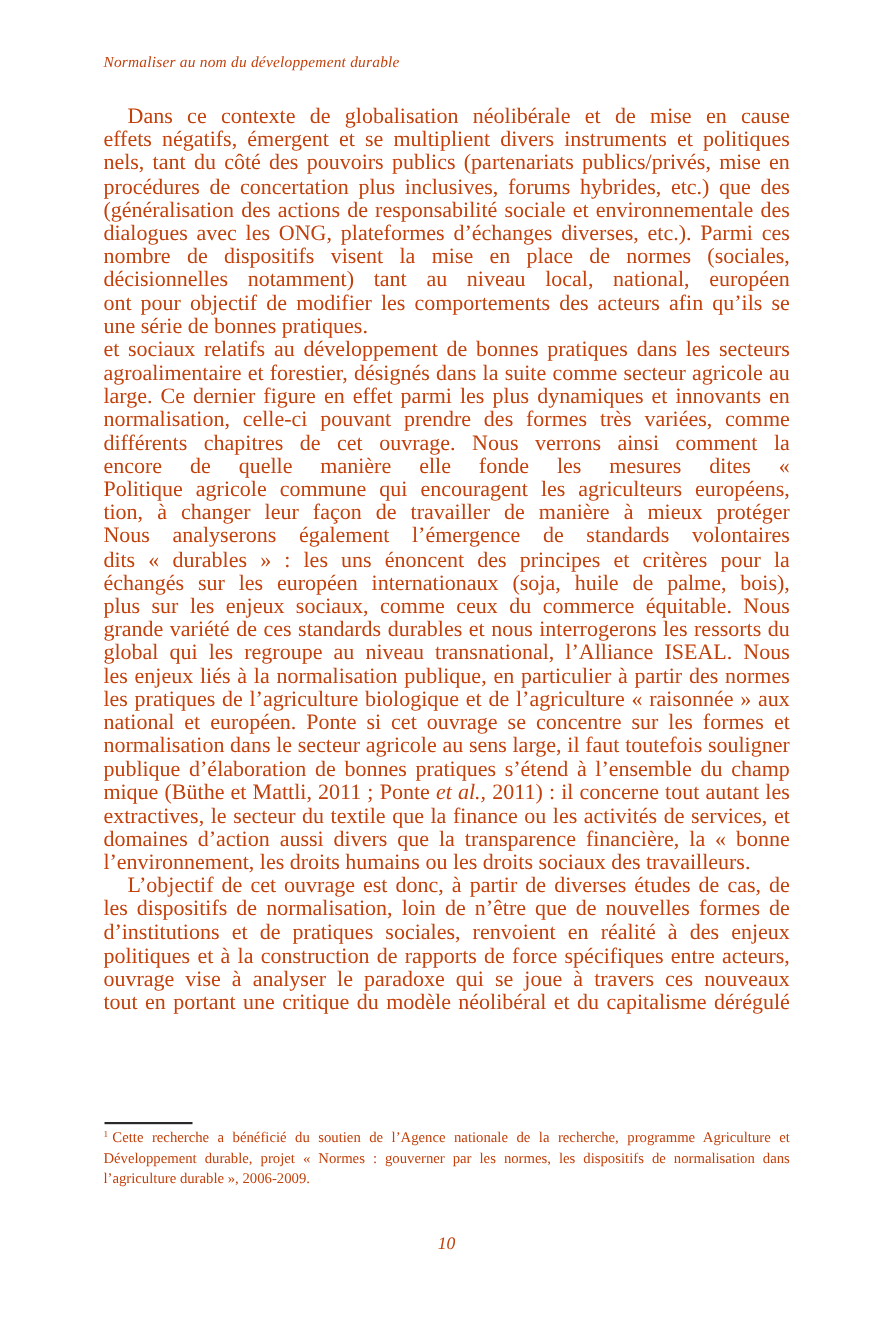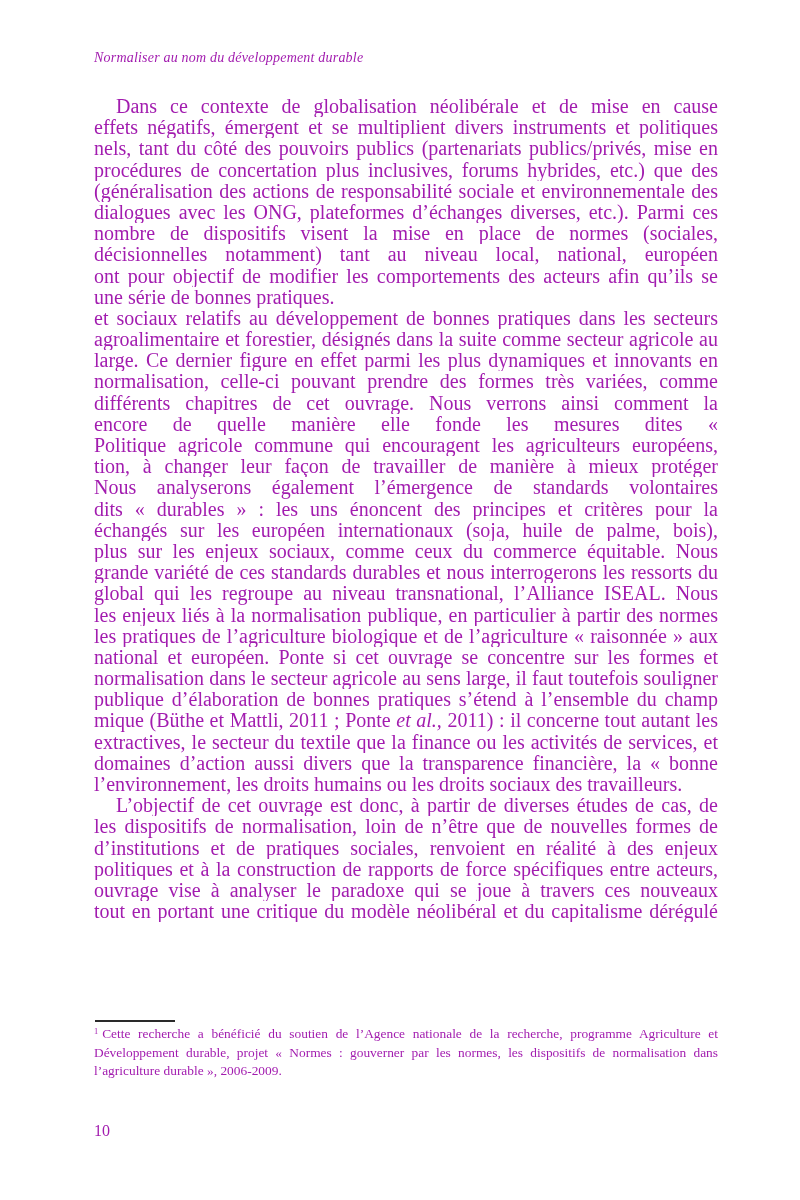--- a/index.html
+++ b/index.html
@@ -5,21 +5,21 @@
   html, body {
     margin: 0;
     padding: 0;
     background: #e8e8e8;
   }
   .page {
     position: relative;
     width: 800px;
     height: 1200px;
     background: #ffffff;
-    color: #a21caf;
+    color: #c2410c;
     font-family: "Liberation Serif", "DejaVu Serif", serif;
     overflow: hidden;
   }
   .running-header {
     position: absolute;
     left: 94px;
     top: 50px;
     width: 624px;
     font-size: 14px;
     font-style: italic;
@@ -72,21 +72,23 @@
     font-size: 13.4px;
     line-height: 18.6px;
     height: 18.6px;
   }
   .footnote .sup { top: -4px; padding-right: 4px; }
   .page-number {
     position: absolute;
     left: 94px;
     top: 1122px;
     width: 624px;
+    text-align: center;
     font-size: 16px;
+    font-style: italic;
   }
 </style>
 </head>
 <body>
 
 <div class="page">
 
   <div class="running-header">Normaliser au nom du développement durable</div>
 
   <div class="textblock">

